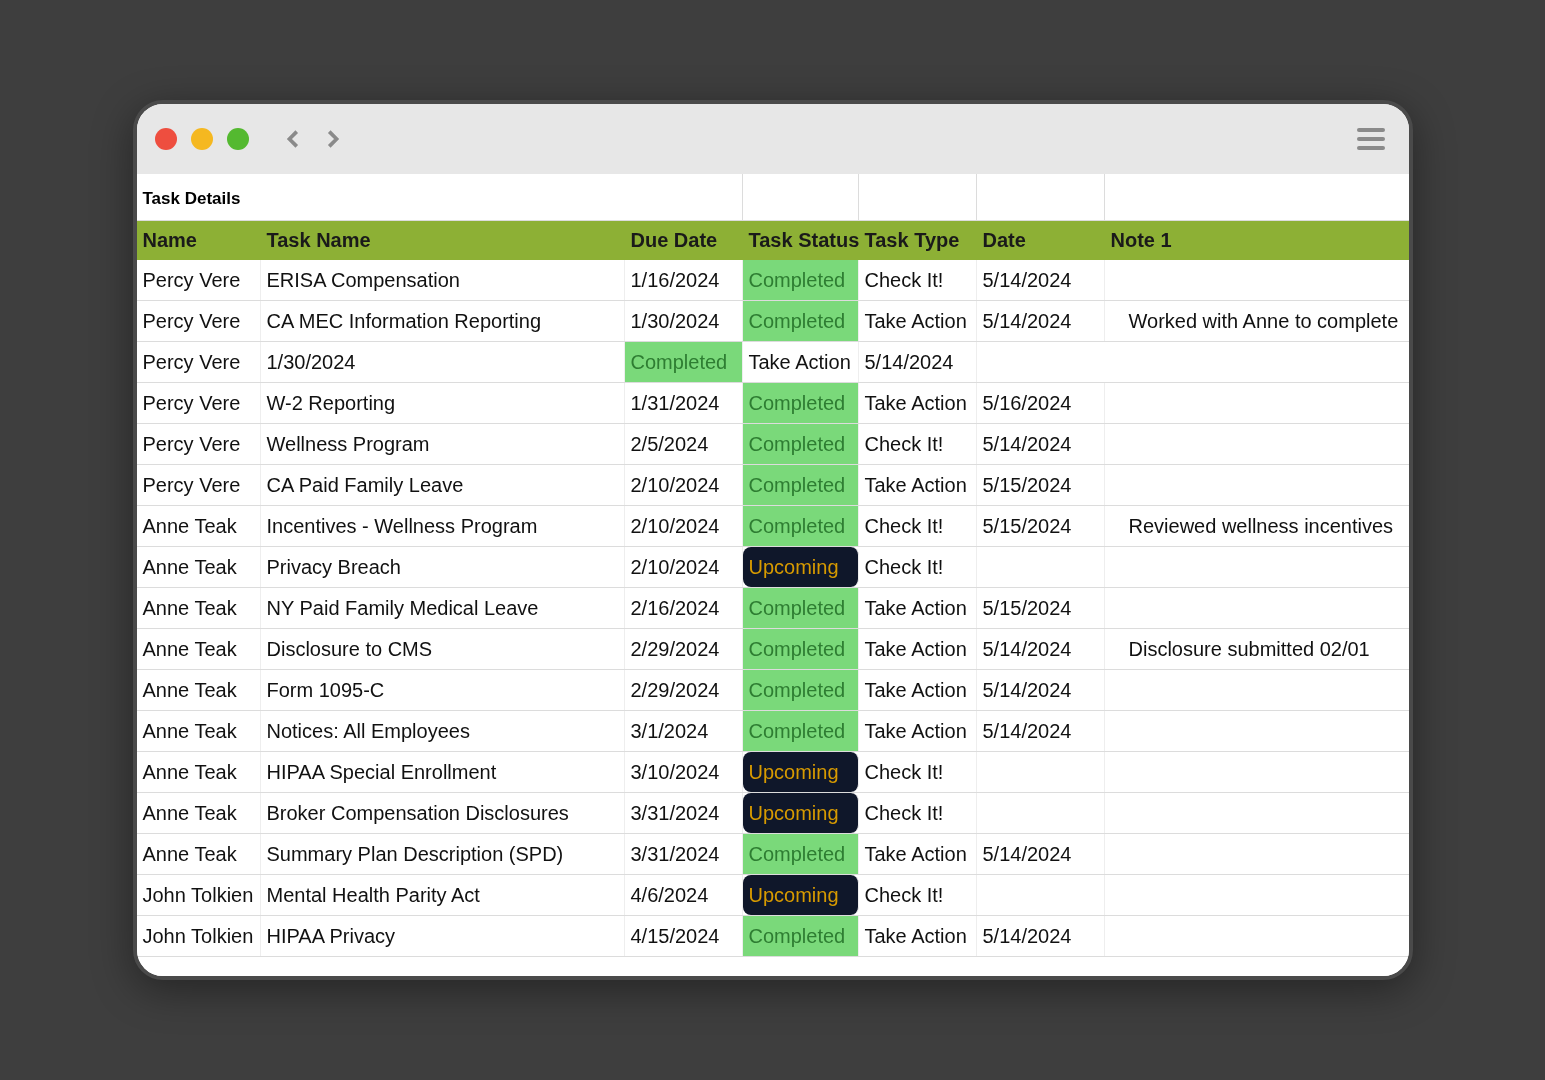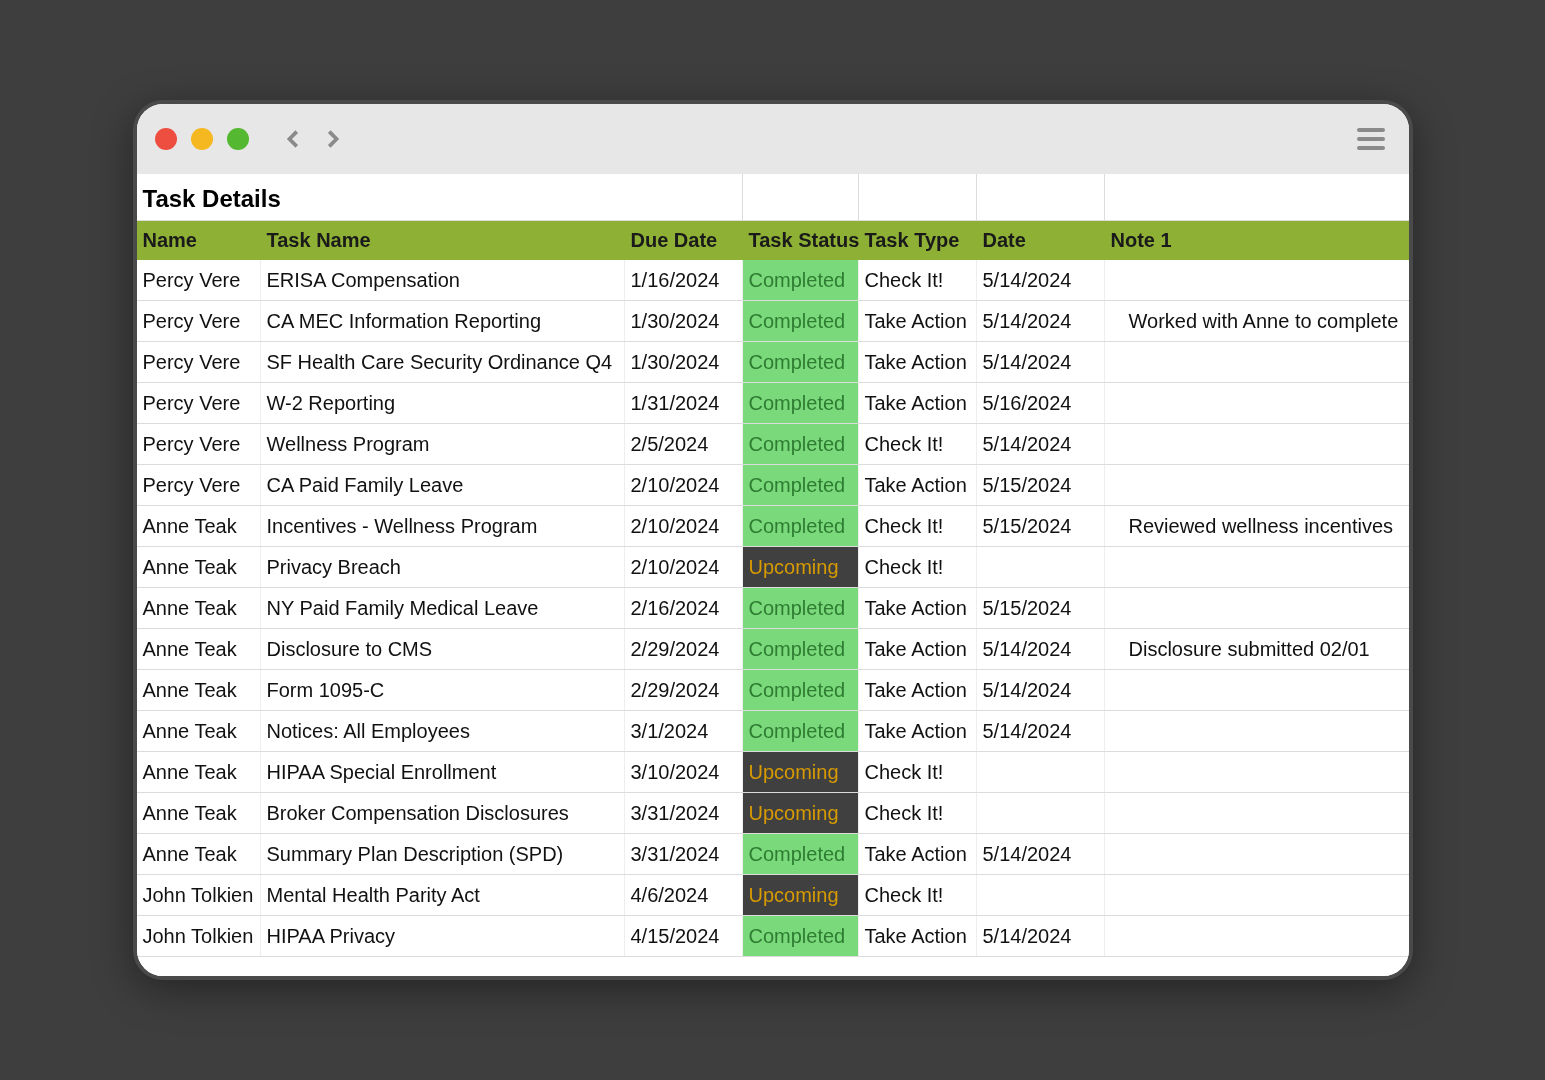--- a/index.html
+++ b/index.html
@@ -83,21 +83,21 @@
     background: #fff;
   }
   .title-row {
     display: grid;
     grid-template-columns: 124px 364px 118px 116px 118px 128px auto;
     align-items: center;
     border-bottom: 1px solid #dcdcdc;
   }
   .title-row .page-title {
     font-weight: 700;
-    font-size: 24px;
+    font-size: 17px;
     padding: 10px 6px 6px 6px;
     white-space: nowrap;
   }
   .title-row .title-cell {
     height: 46px;
     border-right: 1px solid #dcdcdc;
   }
   .header-row {
     display: grid;
     grid-template-columns: 124px 364px 118px 116px 118px 128px auto;
@@ -128,22 +128,23 @@
     display: flex;
     align-items: center;
   }
   .row > div:last-child { border-right: none; padding-left: 24px; }
   .status-cell { font-weight: 500; }
   .status-completed {
     background: #7ad97a;
     color: #2e7d32;
   }
   .status-upcoming {
-    background: #404040;
+    background: #0f172a;
     color: #d79a00;
+    border-radius: 8px;
   }
 </style>
 </head>
 <body>
 
 <div class="stage">
   <div class="window">
     <div class="titlebar">
       <div class="lights">
         <div class="light red"></div>
@@ -203,21 +204,20 @@
             <div>Percy Vere</div>
             <div>CA MEC Information Reporting</div>
             <div>1/30/2024</div>
             <div class="status-cell status-completed">Completed</div>
             <div>Take Action</div>
             <div>5/14/2024</div>
             <div>Worked with Anne to complete</div>
           </div>
           <div class="row">
             <div>Percy Vere</div>
-            <div>SF Health Care Security Ordinance Q4</div>
             <div>1/30/2024</div>
             <div class="status-cell status-completed">Completed</div>
             <div>Take Action</div>
             <div>5/14/2024</div>
             <div></div>
           </div>
           <div class="row">
             <div>Percy Vere</div>
             <div>W-2 Reporting</div>
             <div>1/31/2024</div>

